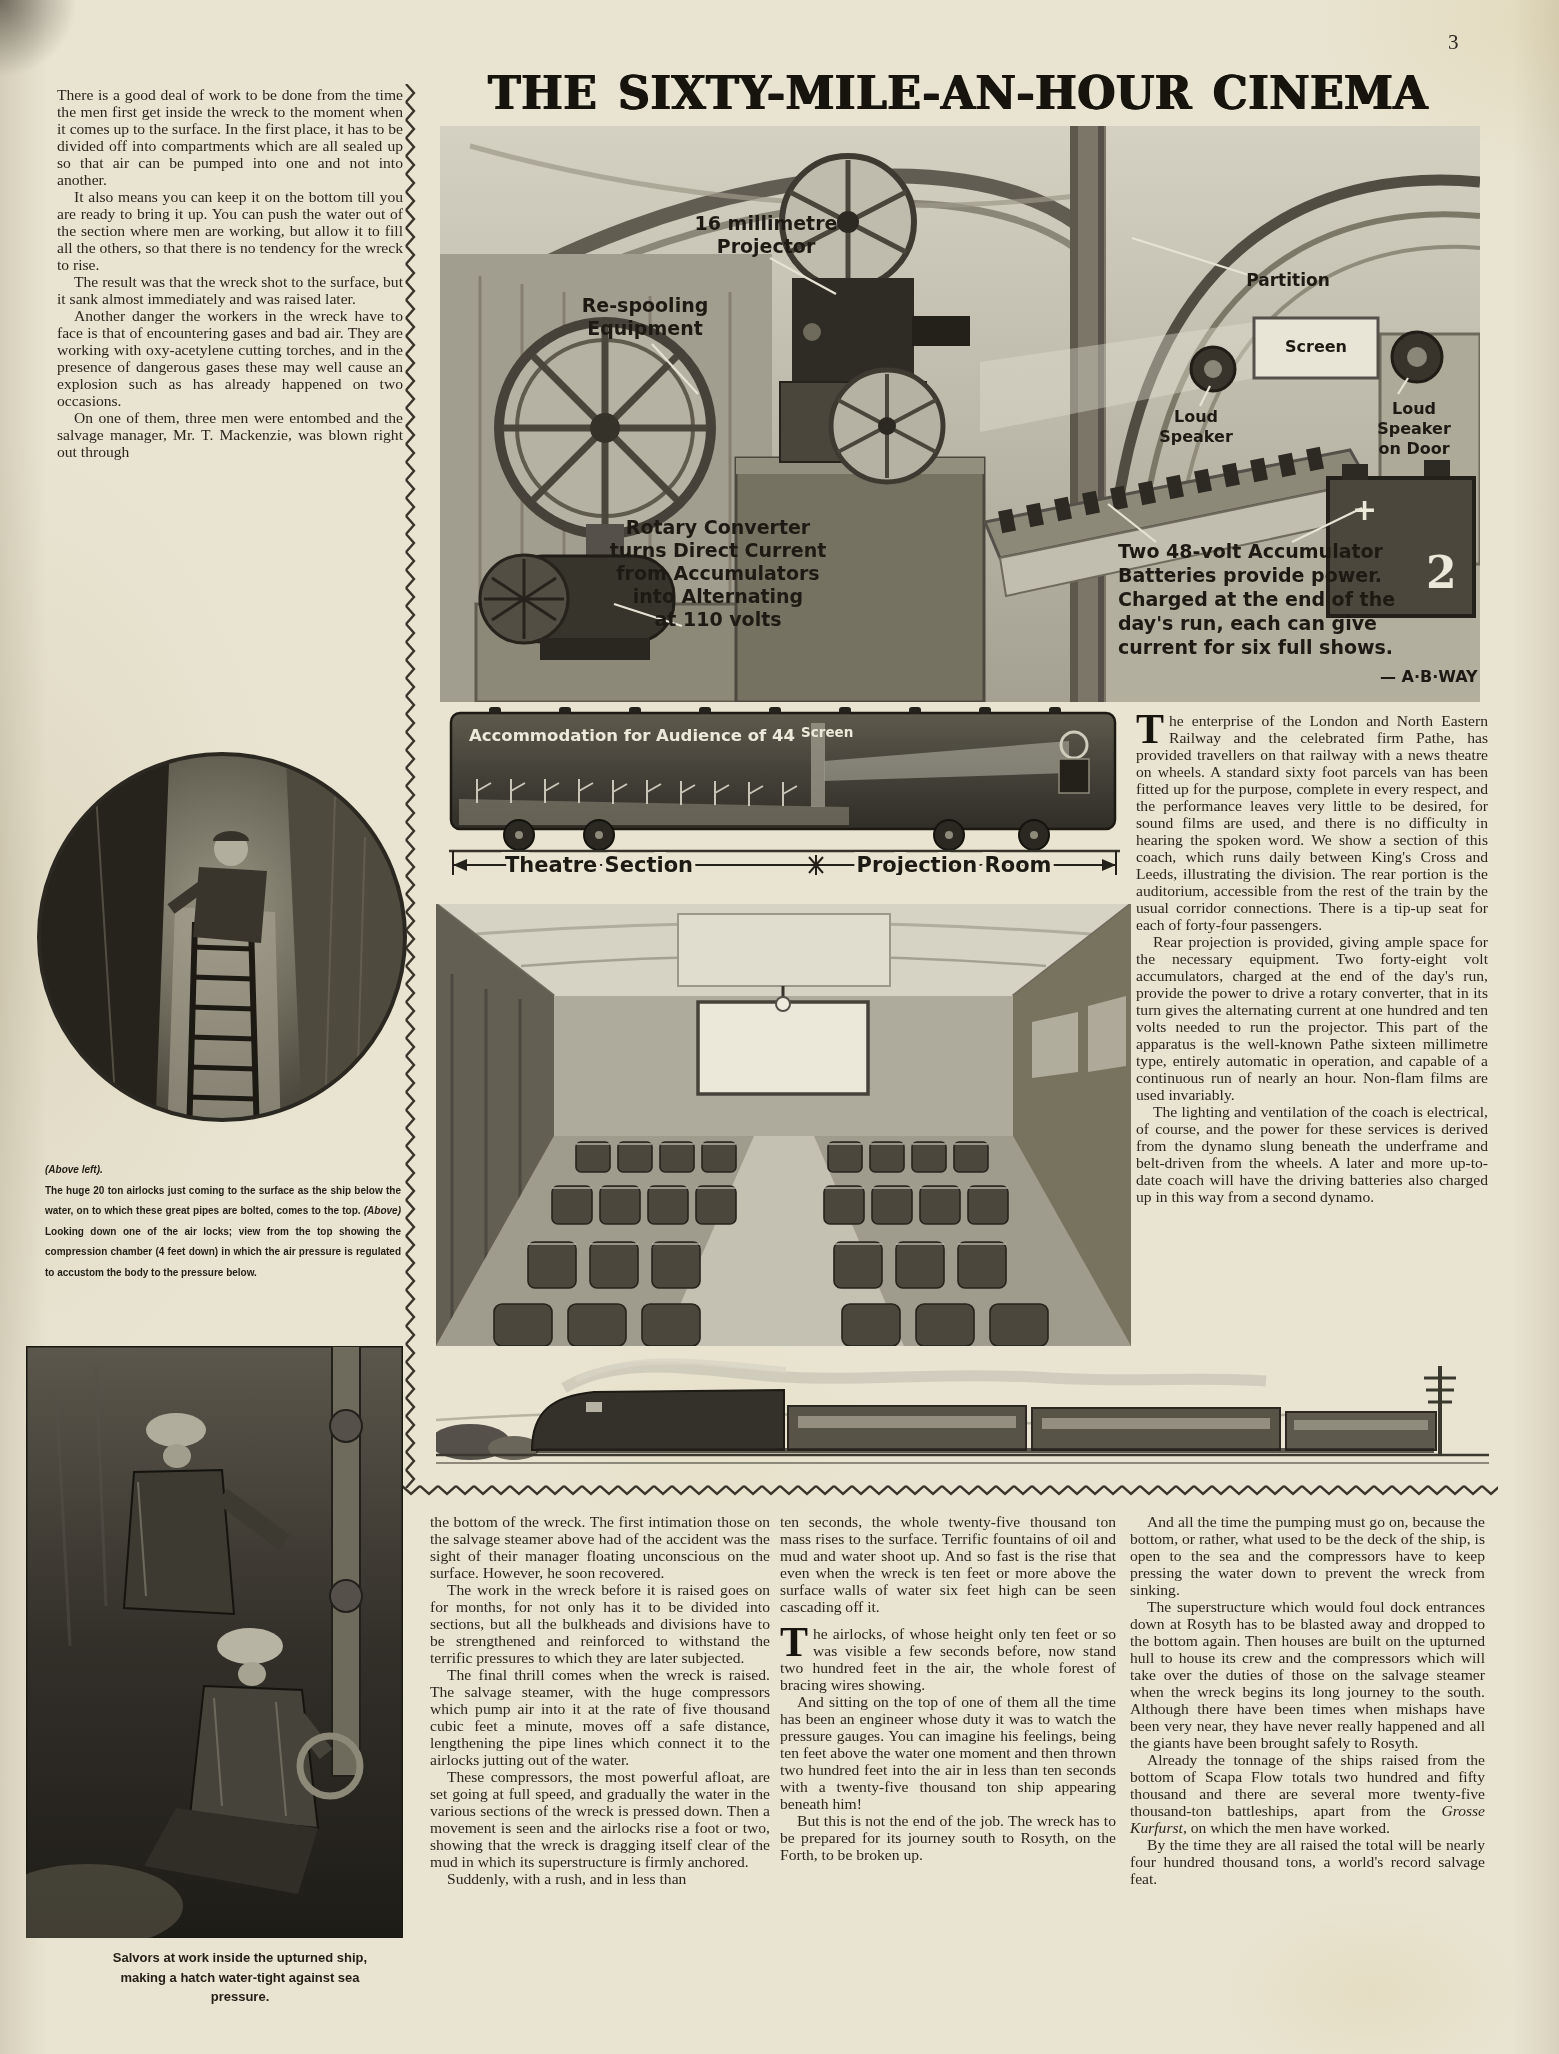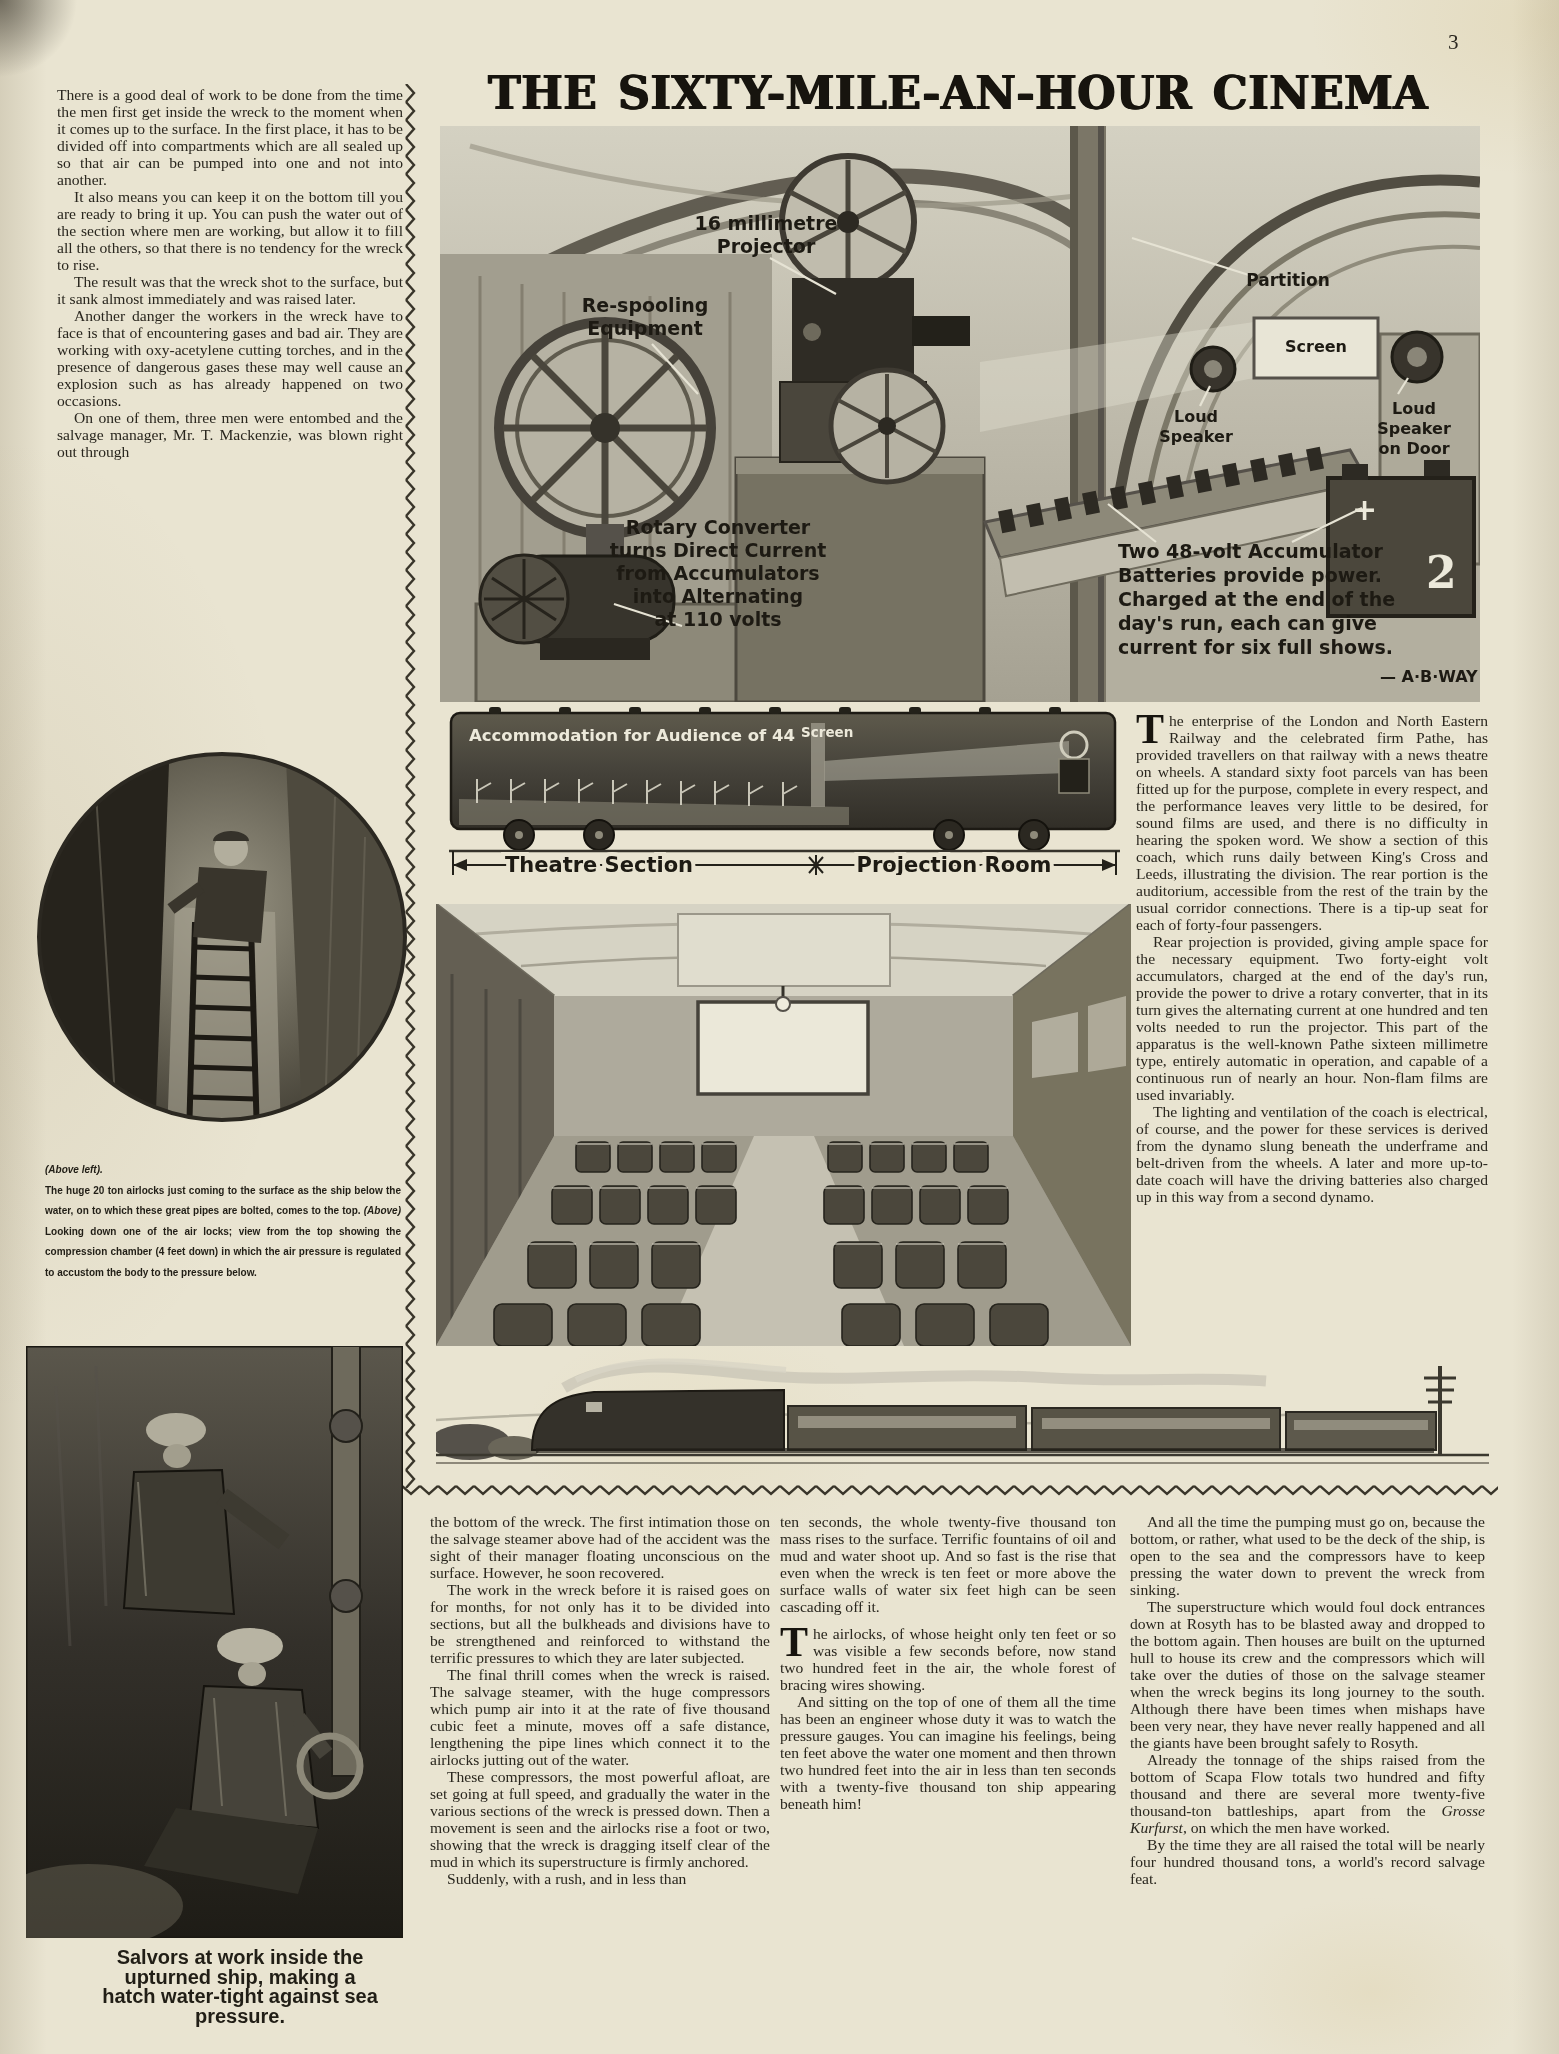--- a/index.html
+++ b/index.html
@@ -29,21 +29,21 @@
     float:left;font-family:"Liberation Serif",serif;font-weight:bold;
     font-size:42px;line-height:30px;padding:2px 5px 0 0;color:#17140e;
   }
   .caption{
     font-family:"Liberation Sans",sans-serif;font-weight:bold;font-size:10px;
     line-height:20.6px;text-align:justify;color:#211e16;
   }
   .caption .it{font-style:italic;}
   .caption .lead{display:block;}
   .photocap{
-    font-family:"Liberation Sans",sans-serif;font-weight:bold;font-size:20px;
+    font-family:"Liberation Sans",sans-serif;font-weight:bold;font-size:13px;
     line-height:19.5px;text-align:center;color:#211e16;
   }
   svg text.hand{font-family:"DejaVu Sans",sans-serif;font-weight:bold;fill:#1d1a13;}
   svg text.handw{font-family:"DejaVu Sans",sans-serif;font-weight:bold;fill:#ece9da;}
   svg text.serifbig{font-family:"DejaVu Serif",serif;font-weight:bold;}
   .it{font-style:italic;}
 </style>
 </head>
 <body>
 
@@ -447,20 +447,21 @@
     <p>The work in the wreck before it is raised goes on for months, for not only has it to be divided into sections, but all the bulkheads and divisions have to be strengthened and reinforced to withstand the terrific pressures to which they are later subjected.</p>
     <p>The final thrill comes when the wreck is raised. The salvage steamer, with the huge compressors which pump air into it at the rate of five thousand cubic feet a minute, moves off a safe distance, lengthening the pipe lines which connect it to the airlocks jutting out of the water.</p>
     <p>These compressors, the most powerful afloat, are set going at full speed, and gradually the water in the various sections of the wreck is pressed down. Then a movement is seen and the airlocks rise a foot or two, showing that the wreck is dragging itself clear of the mud in which its superstructure is firmly anchored.</p>
     <p>Suddenly, with a rush, and in less than</p>
   </div>
 
   <div class="abs col" style="left:780px;top:1513px;width:336px;">
     <p class="ni">ten seconds, the whole twenty-five thousand ton mass rises to the surface. Terrific fountains of oil and mud and water shoot up. And so fast is the rise that even when the wreck is ten feet or more above the surface walls of water six feet high can be seen cascading off it.</p>
     <p class="ni" style="margin-top:10px;"><span class="dropcap">T</span><span>he airlocks, of whose height only ten feet or so was visible a few seconds before, now stand two hundred feet in the air, the whole forest of bracing wires showing.</span></p>
     <p>And sitting on the top of one of them all the time has been an engineer whose duty it was to watch the pressure gauges. You can imagine his feelings, being ten feet above the water one moment and then thrown two hundred feet into the air in less than ten seconds with a twenty-five thousand ton ship appearing beneath him!</p>
+    <p>But this is not the end of the job. The wreck has to be prepared for its journey south to Rosyth, on the Forth, to be broken up.</p>
   </div>
 
   <div class="abs col" style="left:1130px;top:1513px;width:355px;">
     <p>And all the time the pumping must go on, because the bottom, or rather, what used to be the deck of the ship, is open to the sea and the compressors have to keep pressing the water down to prevent the wreck from sinking.</p>
     <p>The superstructure which would foul dock entrances down at Rosyth has to be blasted away and dropped to the bottom again. Then houses are built on the upturned hull to house its crew and the compressors which will take over the duties of those on the salvage steamer when the wreck begins its long journey to the south. Although there have been times when mishaps have been very near, they have never really happened and all the giants have been brought safely to Rosyth.</p>
     <p><span>Already the tonnage of the ships raised from the bottom of Scapa Flow totals two hundred and fifty thousand and there are several more twenty-five thousand-ton battleships, apart from the </span><span class="it">Grosse Kurfurst</span><span>, on which the men have worked.</span></p>
     <p>By the time they are all raised the total will be nearly four hundred thousand tons, a world's record salvage feat.</p>
   </div>
 
 </div>

